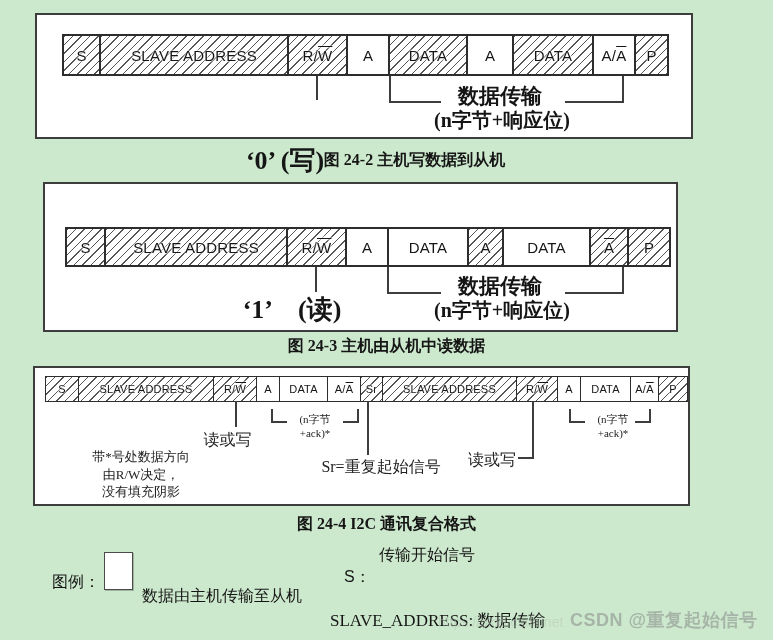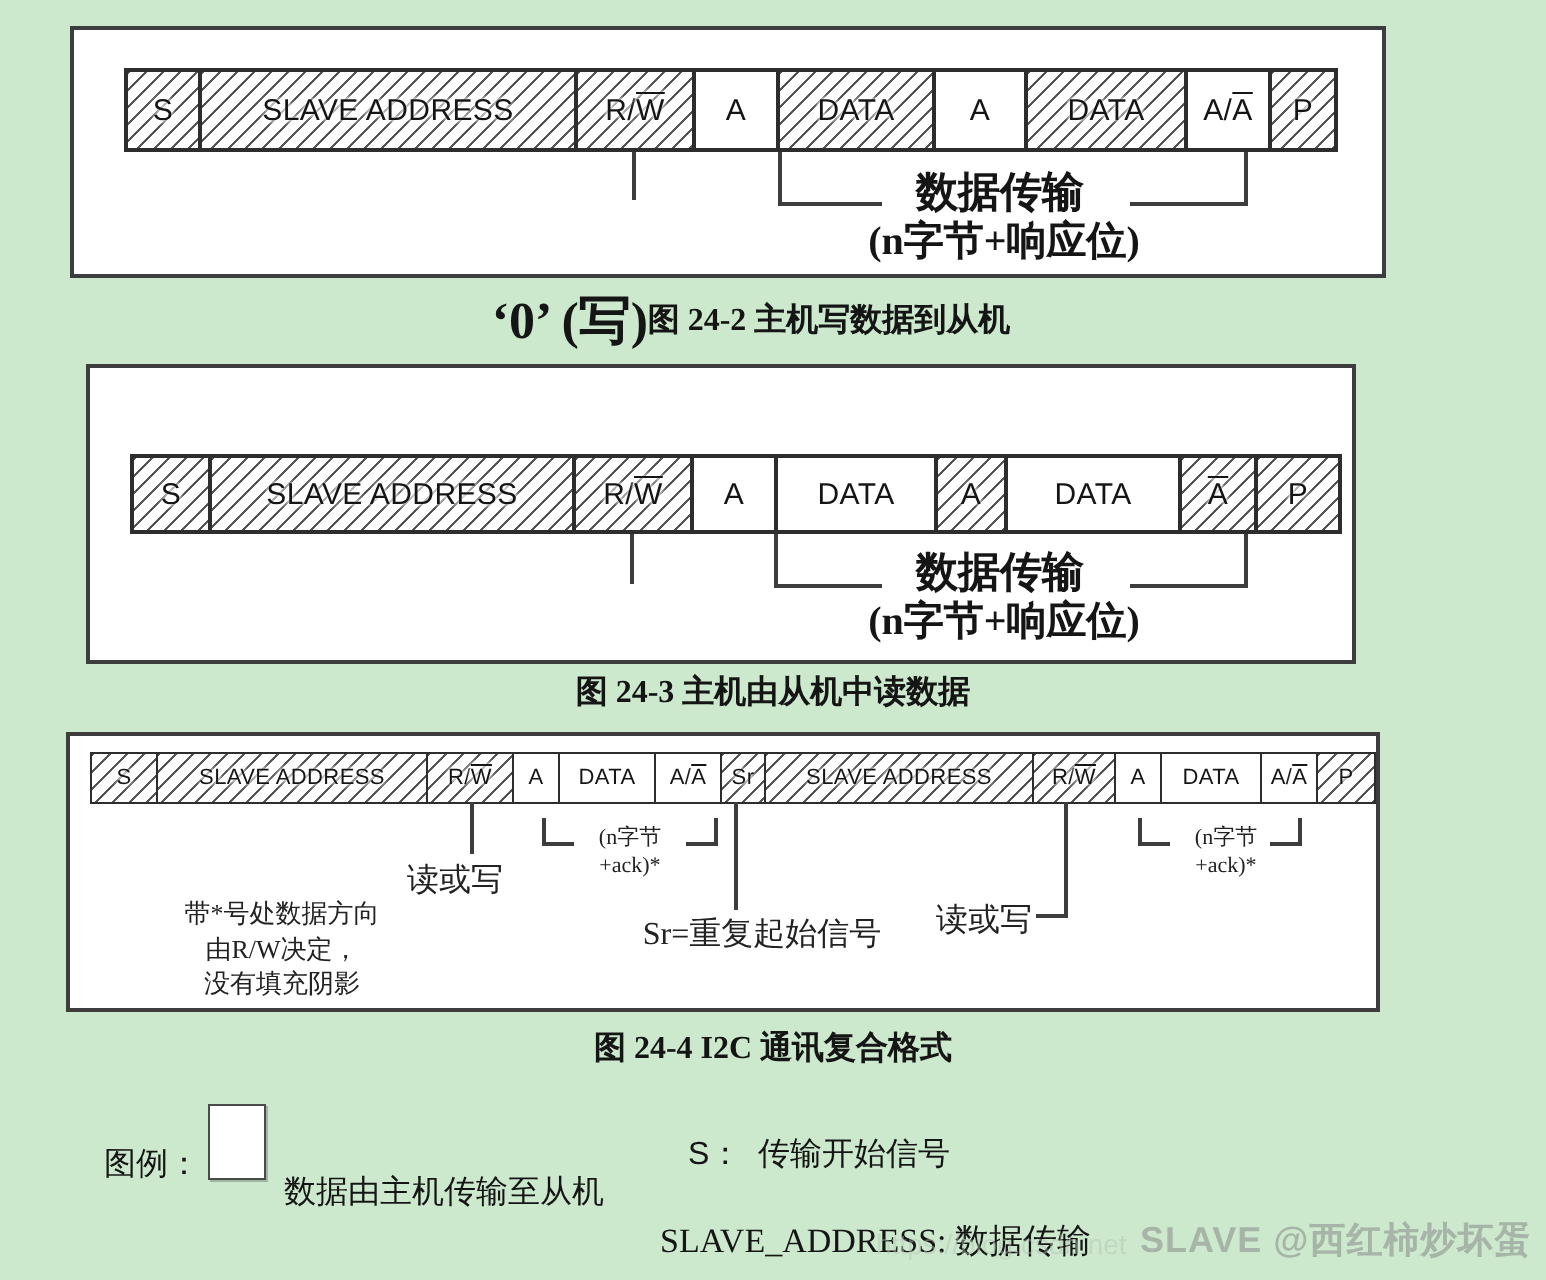--- a/index.html
+++ b/index.html
@@ -51,21 +51,21 @@
     font-family:"Liberation Serif", serif; font-weight:bold; font-size:16px;
   }
   #caption1 { top:150px;padding-left:28px; } #caption2 { top:336px; } #caption3 { top:514px; }
 
   .legend-text { position:absolute; font-size:16px; }
   #legend-label { left:52px;  top:572px; }
   #legend-box   { position:absolute; left:104px; top:552px; width:27px; height:36px;
                   background:#fff; border:1.5px solid #4a4a4a; box-shadow:1px 1px 0 #9fb59f; }
   #legend-hatch-meaning { left:142px; top:586px; }
   #legend-s-symbol      { left:344px; top:567px; }
-  #legend-s-meaning     { left:379px; top:567px; }
+  #legend-s-meaning     { left:379px; top:545px; }
 
   #slave-line { position:absolute; left:330px; top:609px; font-size:17px;
                 font-family:"Liberation Serif", serif; }
   #watermark-ghost { position:absolute; left:438px; top:614px; font-size:14px;
                      color:#b2c2b3; opacity:.45; font-family:"Liberation Sans", sans-serif; }
   #watermark-main  { position:absolute; left:570px; top:608px; font-size:18px;
                      color:#a2b0a3; opacity:.9; font-weight:bold; letter-spacing:.5px; }
 </style>
 </head>
 <body>
@@ -135,20 +135,21 @@
           <span class="lbl">DATA</span>
         </div>
         <div class="box hatch" style="width: 40px;">
           <span class="lbl"><span class="ov">A</span></span>
         </div>
         <div class="box hatch" style="width: 44px;">
           <span class="lbl">P</span>
         </div>
       </div>
     <div class="vline" style="left:270px; top:83px; height:25px;"></div>
+    <div class="big rwval" style="left:162px; top:108px; width:170px;">‘1’　(读)</div>
     <div class="brkl" style="left:342px; top:83px; width:52px; height:25px;"></div>
     <div class="brkr" style="left:520px; top:83px; width:57px; height:25px;"></div>
     <div class="big xfer" style="left:392px; top:88px; width:126px;">数据传输</div>
     <div class="big xfersub" style="left:362px; top:113px; width:190px;">(n字节+响应位)</div>
   </div>
   <div class="caption" id="caption2">图 24-3 主机由从机中读数据</div>
 
   <div class="panel" id="panel3">
     <div class="strip" id="strip3">
         <div class="box hatch" style="width: 34px;">
@@ -225,15 +226,15 @@
   <div class="caption" id="caption3">图 24-4 I2C 通讯复合格式</div>
 
   <div class="legend-text" id="legend-label">图例：</div>
   <div id="legend-box" class="hatch"></div>
   <div class="legend-text" id="legend-hatch-meaning">数据由主机传输至从机</div>
   <div class="legend-text" id="legend-s-symbol">S：</div>
   <div class="legend-text" id="legend-s-meaning">传输开始信号</div>
 
   <div id="slave-line">SLAVE_ADDRESS: 数据传输</div>
   <div id="watermark-ghost">https://blog.csdn.net</div>
-  <div id="watermark-main">SLAVE @西红柿炒坏蛋</div>
+  <div id="watermark-main">CSDN @重复起始信号</div>
 
 </div>
 
 </body></html>

